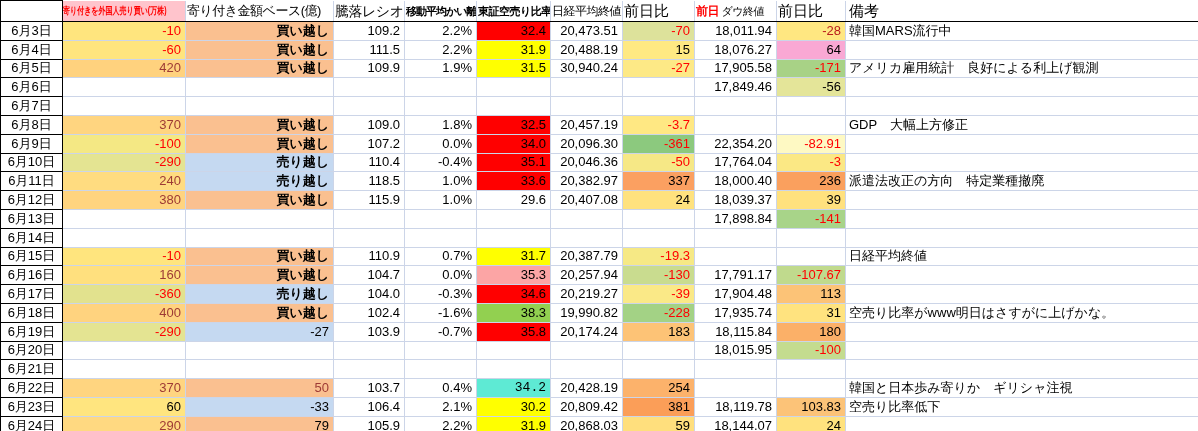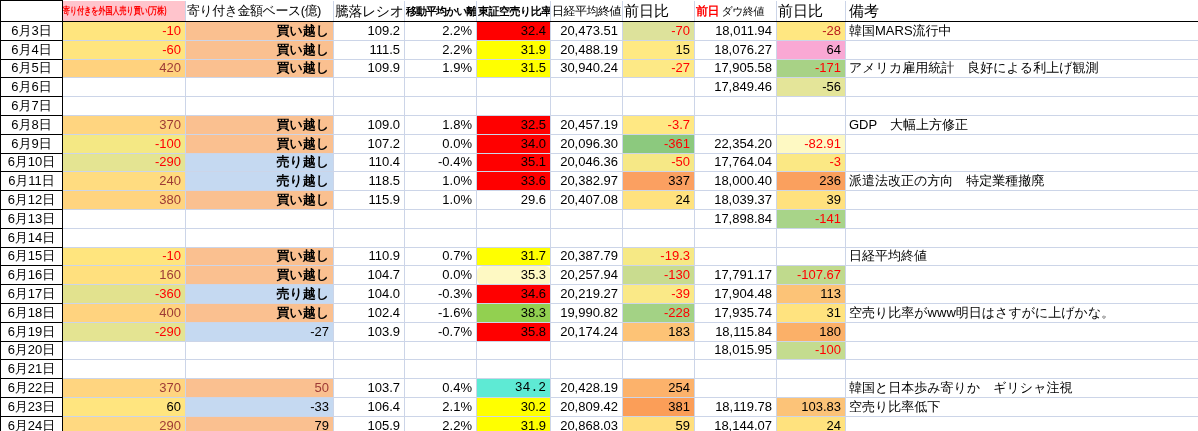--- a/index.html
+++ b/index.html
@@ -236,21 +236,21 @@
           <td></td>
           <td></td>
           <td>日経平均終値</td>
         </tr>
         <tr>
           <td class="date">6月16日</td>
           <td style="background: rgb(255, 224, 126); color: rgb(158, 58, 53);">160</td>
           <td class="bold" style="background: rgb(250, 192, 144);">買い越し</td>
           <td>104.7</td>
           <td>0.0%</td>
-          <td style="background: #fef9c3; border-radius: 6px;">35.3</td>
+          <td style="background: #fca5a5;">35.3</td>
           <td>20,257.94</td>
           <td style="background: rgb(201, 220, 143); color: rgb(255, 0, 0);">-130</td>
           <td>17,791.17</td>
           <td style="background: rgb(192, 218, 141); color: rgb(255, 0, 0);">-107.67</td>
           <td></td>
         </tr>
         <tr>
           <td class="date">6月17日</td>
           <td style="background: rgb(226, 226, 142); color: rgb(255, 0, 0);">-360</td>
           <td class="bold" style="background: rgb(197, 217, 241);">売り越し</td>

